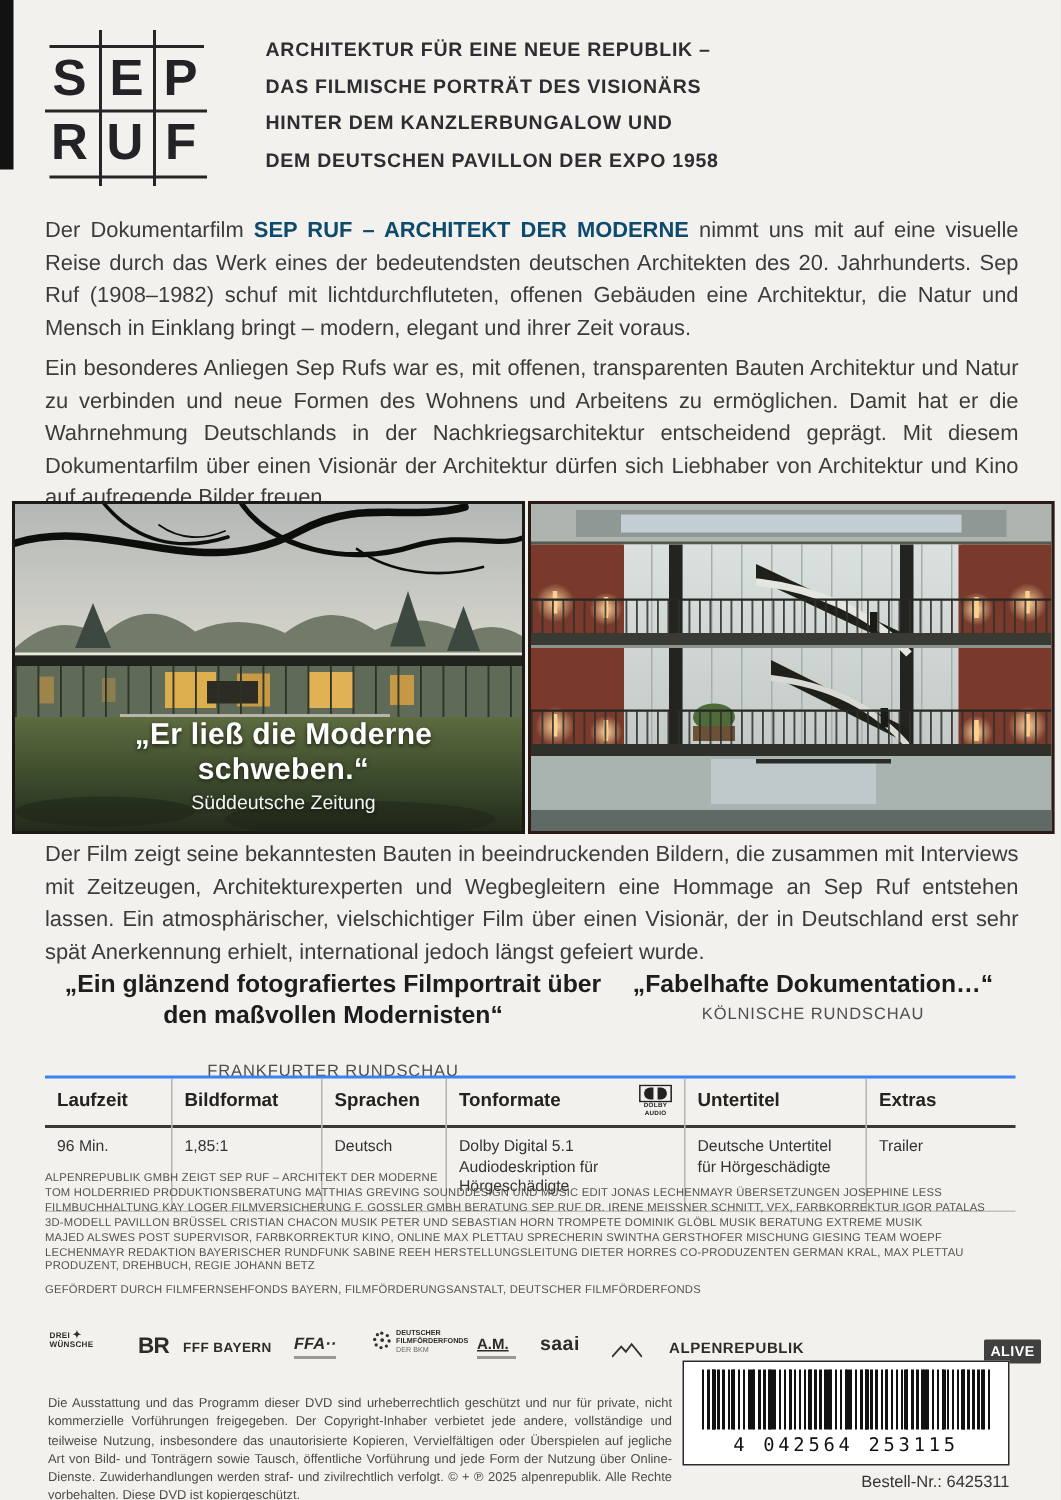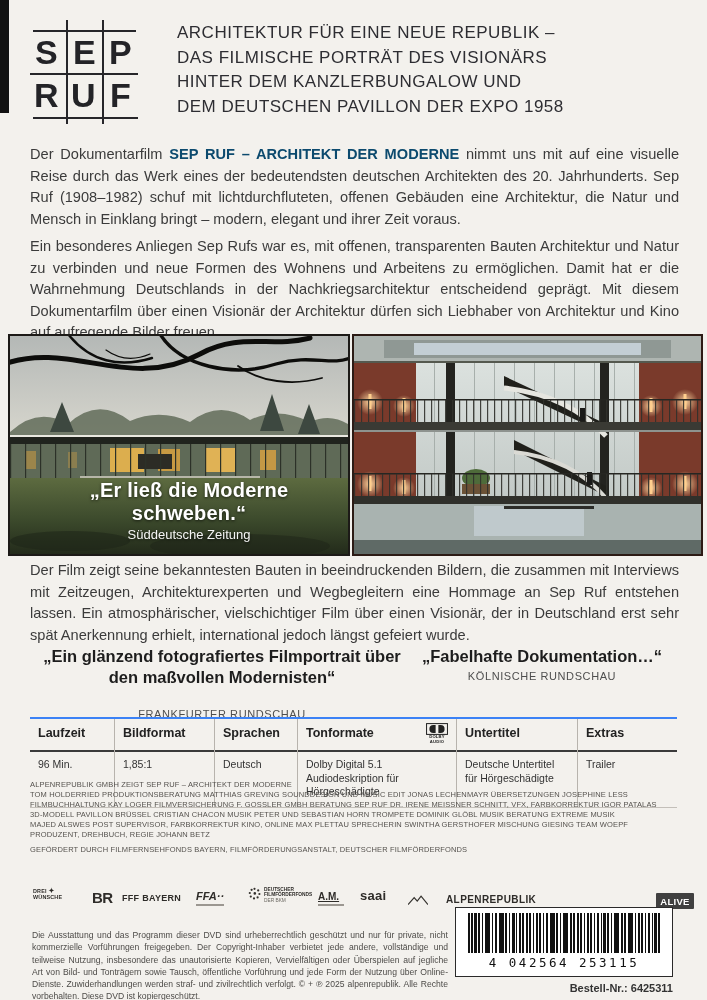--- a/index.html
+++ b/index.html
@@ -9,21 +9,21 @@
 
   
   .logo-grid{position:absolute;left:30px;top:20px;width:108px;height:104px;}
   .lg-line{position:absolute;background:#26262a;}
   .lg-h{height:1.6px;}
   .lg-v{width:1.6px;}
   .lg-letter{position:absolute;font-size:34px;font-weight:700;color:#232327;line-height:1;}
 
   
   .title-block{position:absolute;left:177px;top:21px;width:480px;}
-  .title-line{font-size:17px;font-weight:400;letter-spacing:.5px;color:#2d2d32;
+  .title-line{font-size:13px;font-weight:700;letter-spacing:.5px;color:#2d2d32;
               line-height:24.5px;}
 
   
   .body-text{position:absolute;left:30px;width:649px;margin:0;font-size:14.6px;
              line-height:21.6px;color:#3b3b3b;text-align:justify;}
   .p1{top:144px;}
   .p2{top:236px;}
   .p3{top:560px;}
   .body-text strong{color:#0c4a6e;}
 
@@ -94,21 +94,21 @@
   .barcode-box{position:absolute;left:455px;top:907px;width:218px;height:70px;
                background:#fff;border:1px solid #2a2a2a;box-sizing:border-box;}
   .bars{position:absolute;left:12px;right:12px;top:5px;height:40px;
         background-image:
           repeating-linear-gradient(90deg,#111 0 1.6px,transparent 1.6px 3.4px),
           repeating-linear-gradient(90deg,transparent 0 6.5px,#111 6.5px 9px,transparent 9px 12.8px);}
   .barcode-digits{position:absolute;left:0;right:0;top:47px;text-align:center;
                   font-family:"DejaVu Sans Mono",monospace;font-size:12.5px;
                   letter-spacing:2.5px;color:#111;}
   .order-no{position:absolute;left:455px;top:982px;width:218px;text-align:right;
-            font-size:11px;color:#333;font-weight:bold;}
+            font-size:11px;color:#333;}
 </style>
 </head>
 <body>
 
 <div class="page">
 
   <div class="spine-strip"></div>
 
   <div class="logo-grid">
     <div class="lg-line lg-h" style="top:10px;left:3px;width:103px;"></div>
@@ -327,20 +327,21 @@
         </div>
     </div>
   </div>
 
   <div class="credits">
     <div class="credits-line">ALPENREPUBLIK GMBH ZEIGT SEP RUF – ARCHITEKT DER MODERNE</div>
     <div class="credits-line">TOM HOLDERRIED   PRODUKTIONSBERATUNG MATTHIAS GREVING   SOUNDDESIGN UND MUSIC EDIT JONAS LECHENMAYR   ÜBERSETZUNGEN JOSEPHINE LESS</div>
     <div class="credits-line">FILMBUCHHALTUNG KAY LOGER   FILMVERSICHERUNG F. GOSSLER GMBH   BERATUNG SEP RUF DR. IRENE MEISSNER   SCHNITT, VFX, FARBKORREKTUR IGOR PATALAS</div>
     <div class="credits-line">3D-MODELL PAVILLON BRÜSSEL CRISTIAN CHACON   MUSIK PETER UND SEBASTIAN HORN   TROMPETE DOMINIK GLÖBL   MUSIK BERATUNG EXTREME MUSIK</div>
     <div class="credits-line">MAJED ALSWES   POST SUPERVISOR, FARBKORREKTUR KINO, ONLINE MAX PLETTAU   SPRECHERIN SWINTHA GERSTHOFER   MISCHUNG GIESING TEAM WOEPF</div>
+    <div class="credits-line">LECHENMAYR   REDAKTION BAYERISCHER RUNDFUNK SABINE REEH   HERSTELLUNGSLEITUNG DIETER HORRES   CO-PRODUZENTEN GERMAN KRAL, MAX PLETTAU</div>
     <div class="credits-line">PRODUZENT, DREHBUCH, REGIE JOHANN BETZ</div>
     <div class="funding-line">GEFÖRDERT DURCH FILMFERNSEHFONDS BAYERN, FILMFÖRDERUNGSANSTALT, DEUTSCHER FILMFÖRDERFONDS</div>
   </div>
 
   <div class="logos">
     <div class="logo-item lg-drei">
       <div class="lg-tiny"><span>DREI</span> <span class="lg-star">✦</span></div>
       <div class="lg-tiny">WÜNSCHE</div>
     </div>
     <div class="logo-item lg-br">BR</div>

